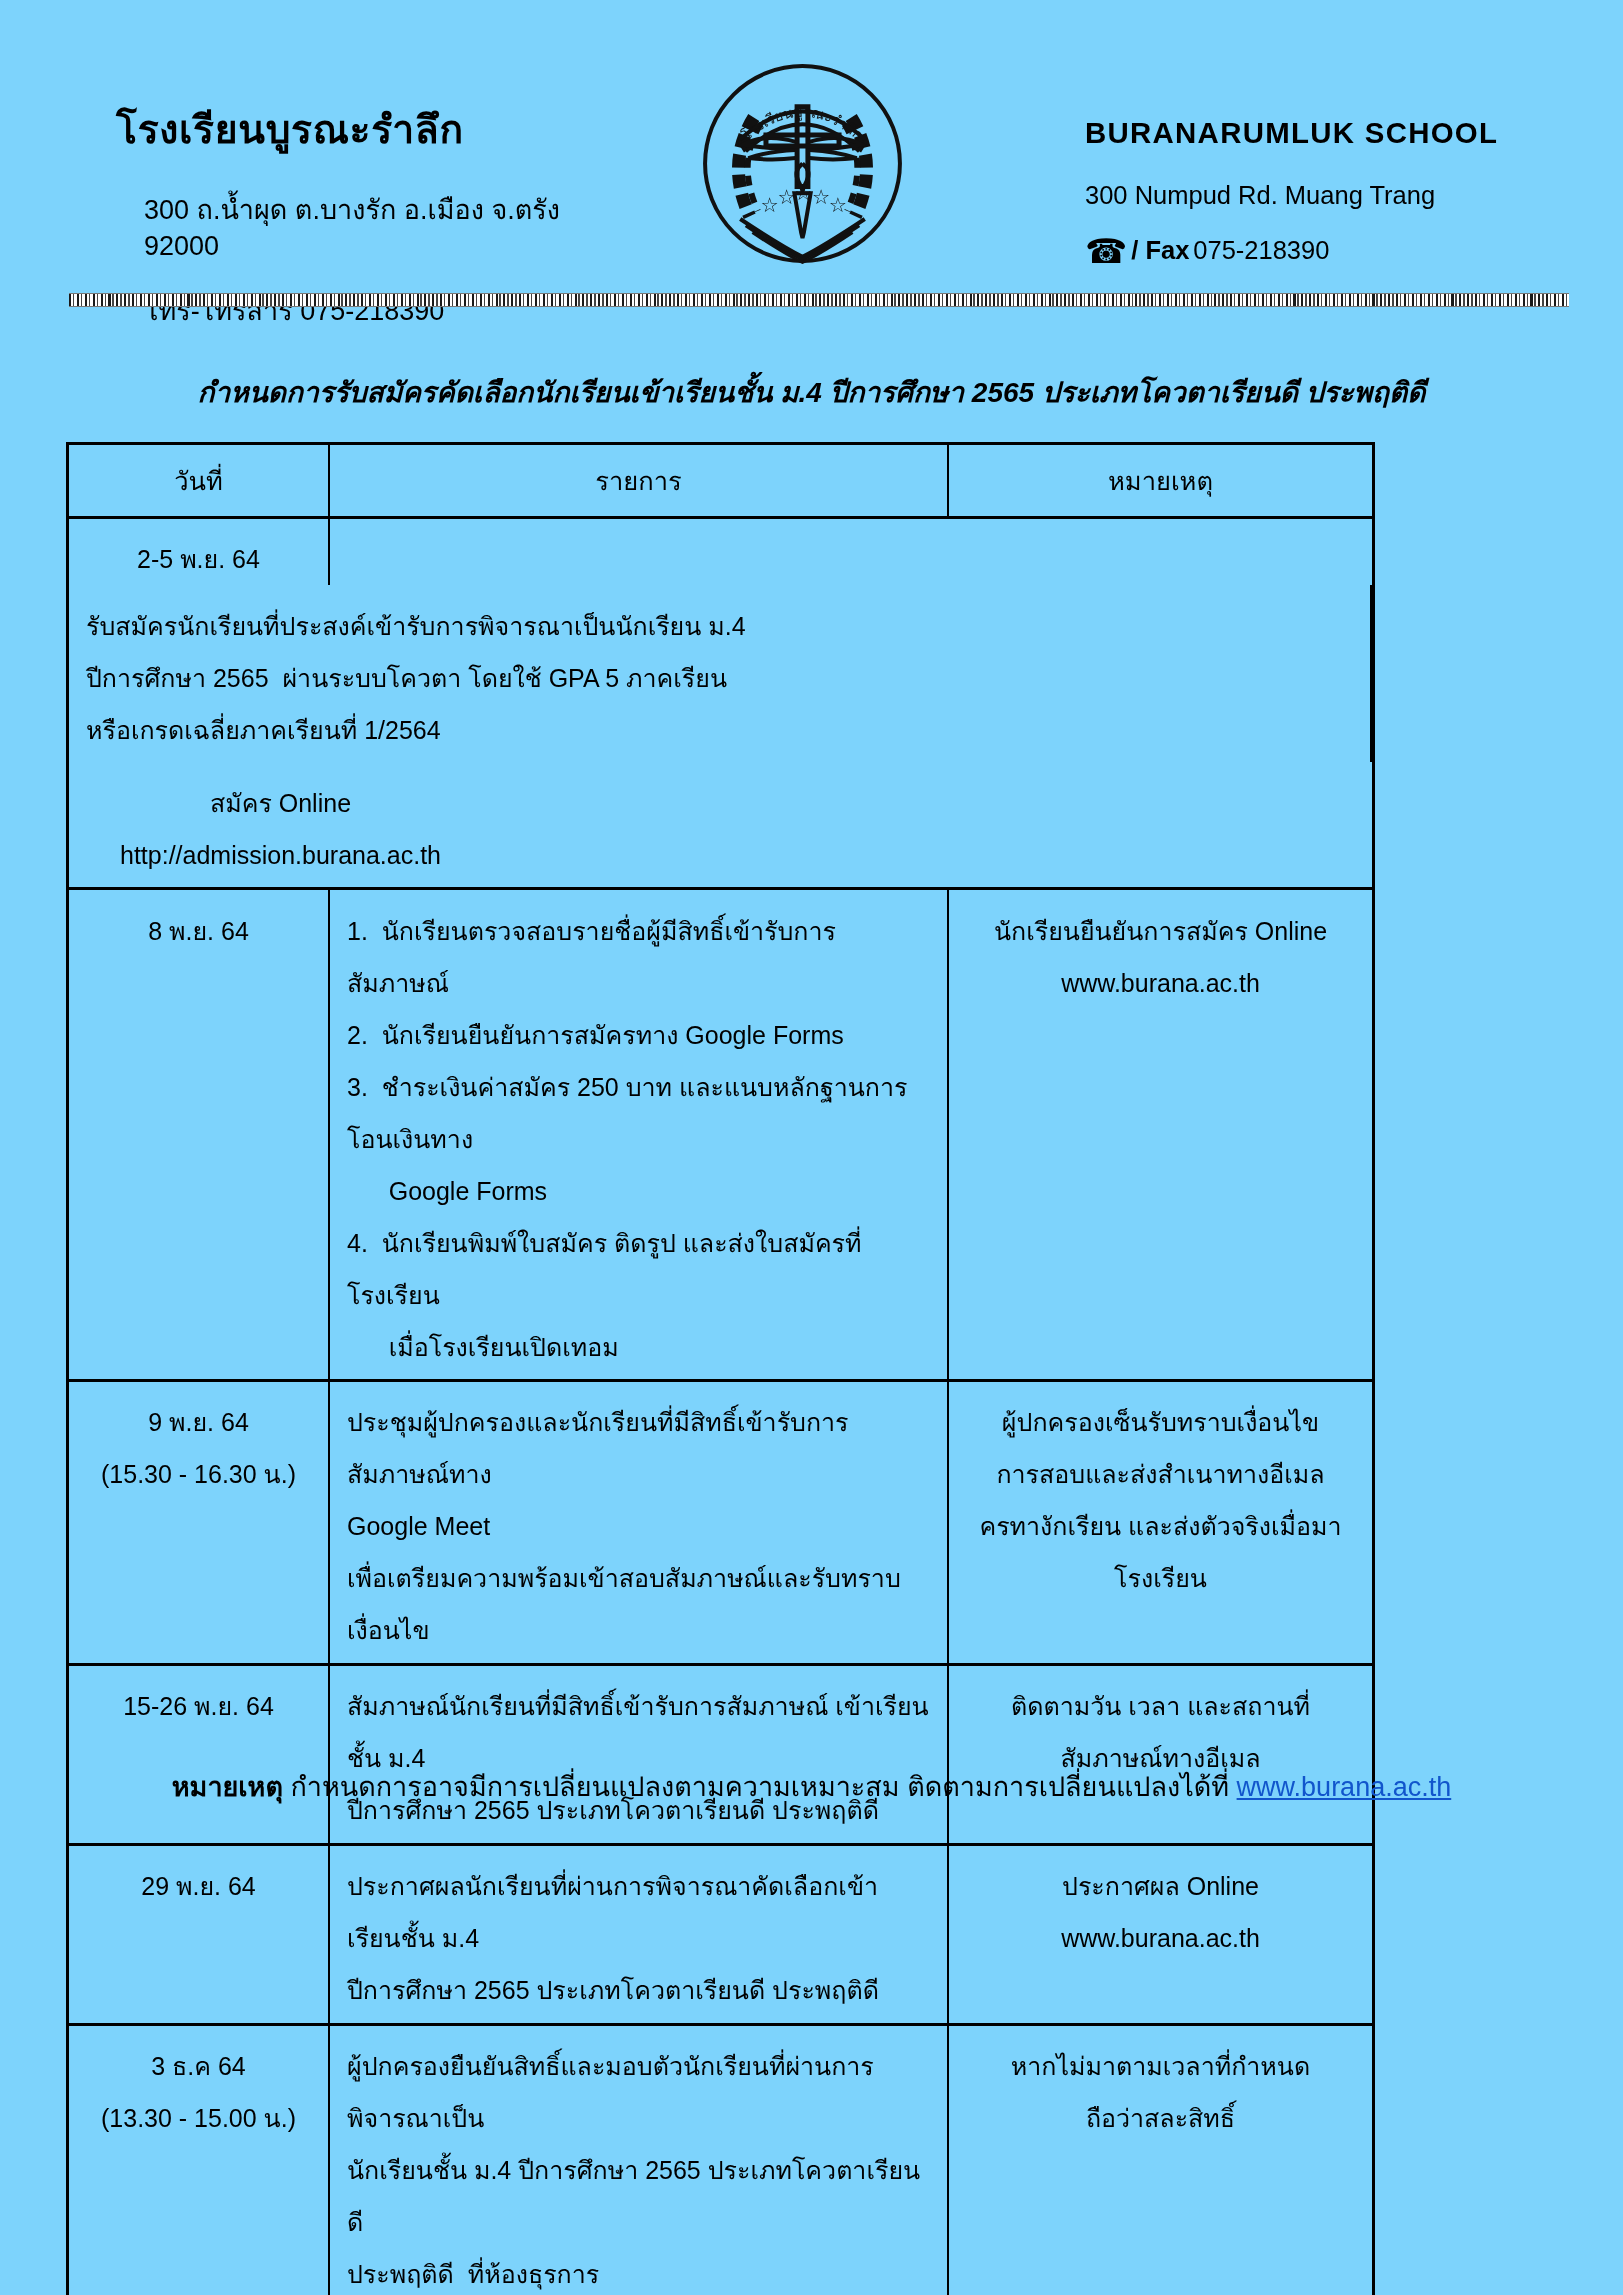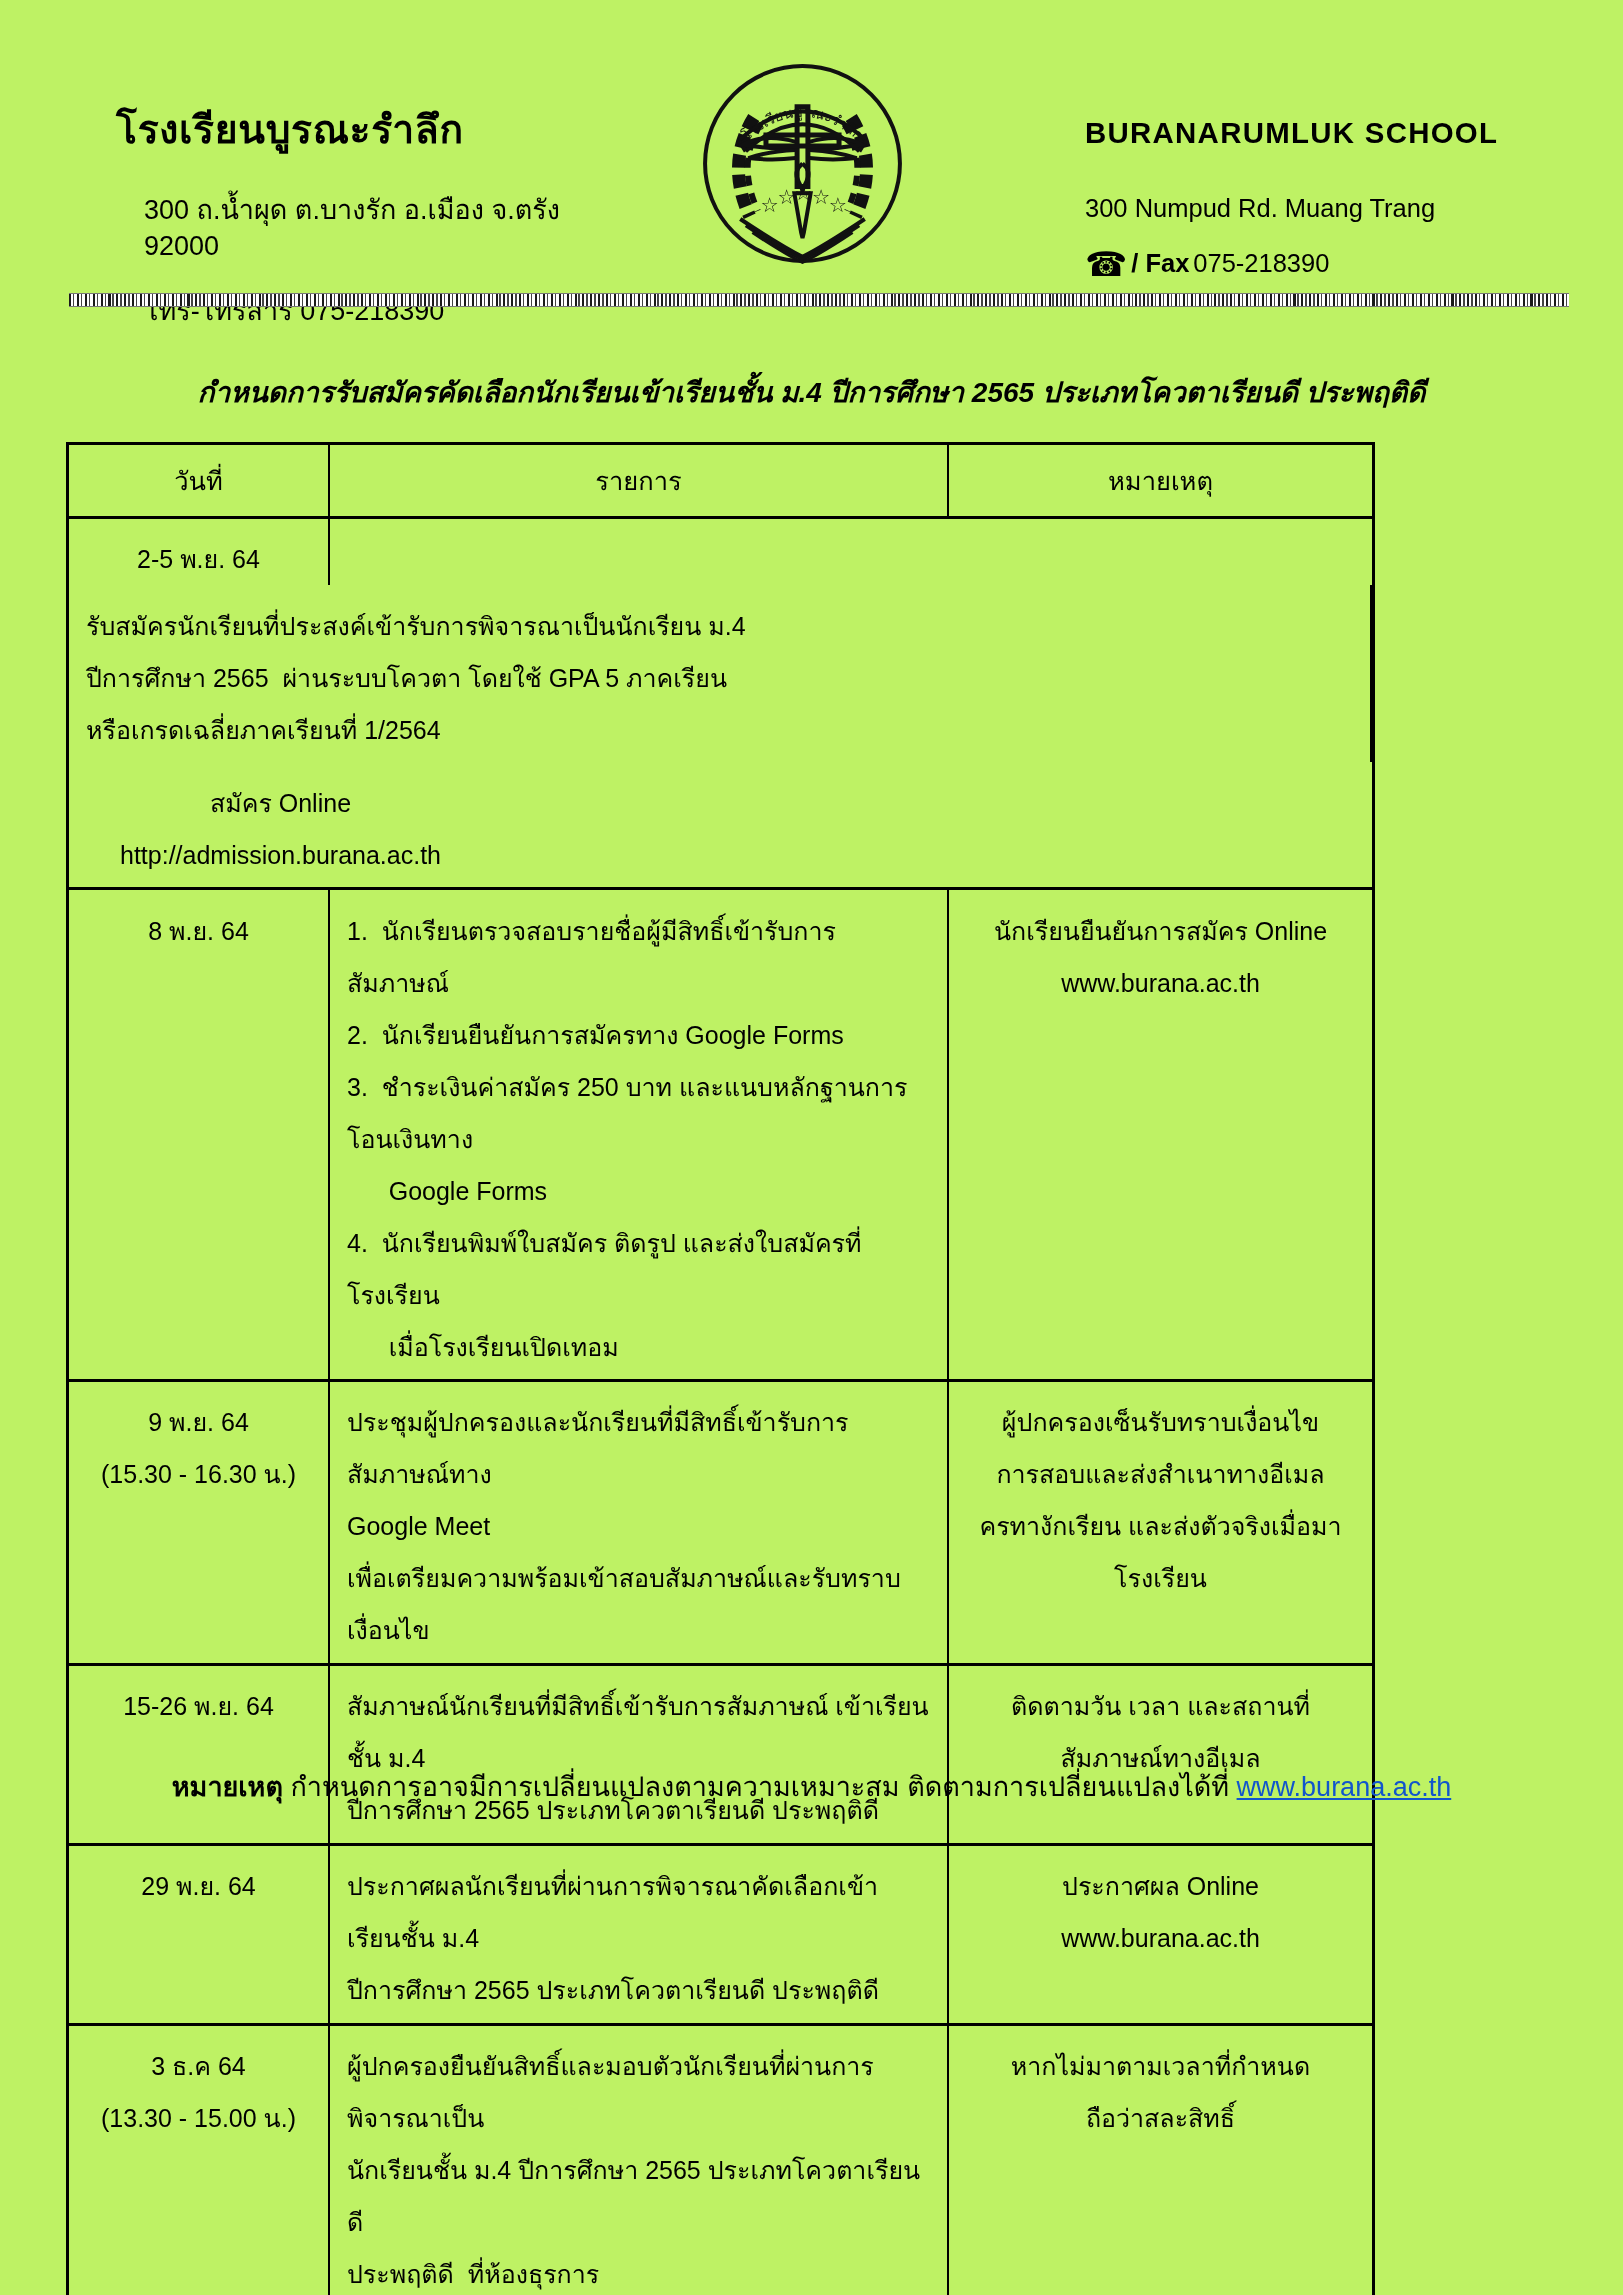--- a/index.html
+++ b/index.html
@@ -1,30 +1,30 @@
 <!DOCTYPE html>
 <html style="font-size:10.5px"><head>
 <meta charset="utf-8">
 <style>
   html,body{margin:0;padding:0;background:#9a9a9a;}
   .page{
     position:relative;
     width:1623px;height:2295px;
-    background:#bef264;
+    background:#7dd3fc;
     font-family:"Liberation Sans", sans-serif;
     color:#000;
     overflow:hidden;
   }
   
   .hdr-left{position:absolute;left:116px;top:98px;width:523px;}
   .school-name-th{font-size:39px;font-weight:bold;letter-spacing:0.7px;}
   .hdr-line{font-size:27px;margin-top:27.5px;margin-left:28px;}
   .hdr-right{position:absolute;left:1085px;top:116px;width:484px;}
   .school-name-en{font-size:29.4px;font-weight:bold;letter-spacing:1.3px;}
-  .hdr-line-en{font-size:25.5px;margin-top:44px;}
+  .hdr-line-en{font-size:25.5px;margin-top:31px;}
   .fax-line{font-size:25.5px;margin-top:26px;display:flex;align-items:center;gap:3.9px;}
   .phone-glyph{font-size:34px;line-height:26px;}
   .fax-label{font-weight:bold;}
   .logo-wrap{position:absolute;left:701px;top:62px;width:203px;height:203px;}
   
   .divider{
     position:absolute;left:69px;top:293px;width:1500px;height:11.8px;
     background:
       repeating-linear-gradient(90deg,#1a1a1a 0 2px,#fff 2px 3.9px,#444 3.9px 5.2px,#fff 5.2px 7.9px);
     border-top:0.7px solid #777;border-bottom:0.7px solid #777;

